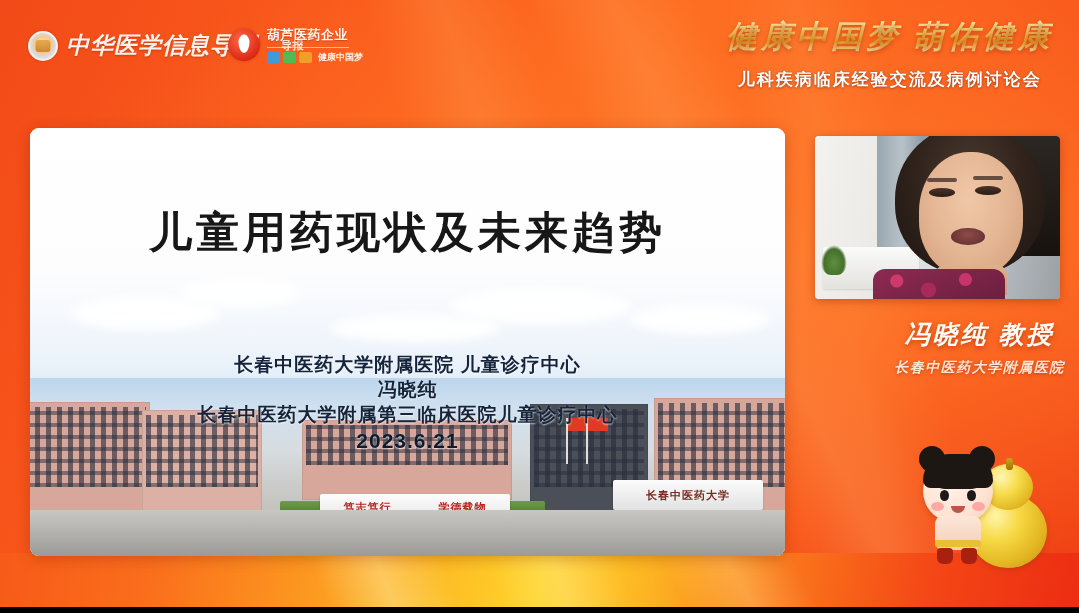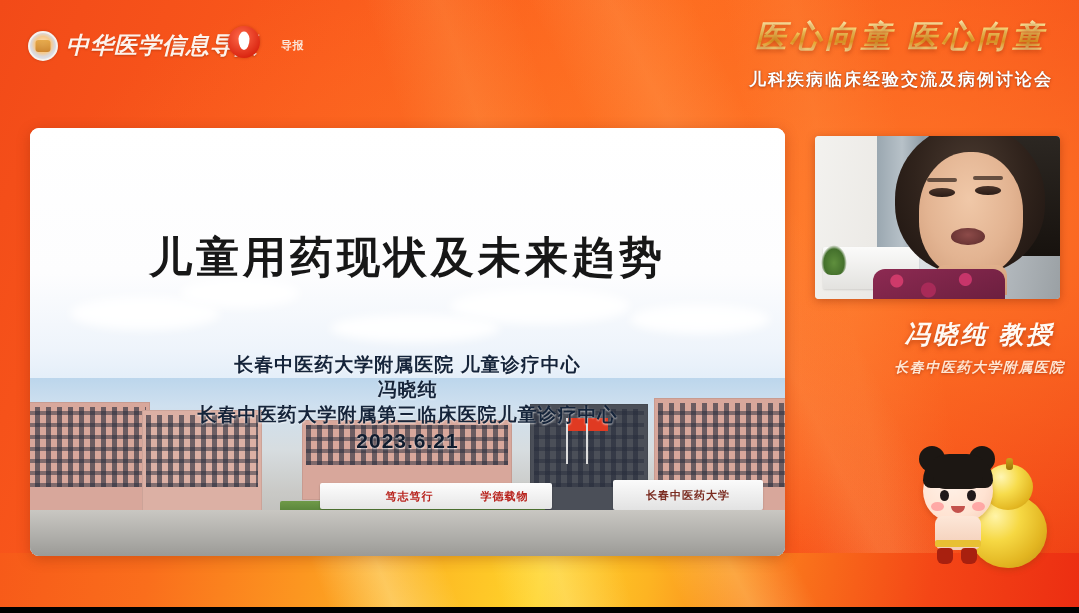--- a/index.html
+++ b/index.html
@@ -107,36 +107,36 @@
   .win-grid{position:absolute;inset:5px 4px auto 4px;height:calc(100% - 40px);
     background-image:
       repeating-linear-gradient(90deg,rgba(40,45,60,.62) 0 5px,rgba(0,0,0,0) 5px 11px),
       repeating-linear-gradient(0deg,rgba(40,45,60,.50) 0 4px,rgba(0,0,0,0) 4px 12px);
   }
   #road{position:absolute;left:0;right:0;bottom:0;height:46px;
     background:linear-gradient(180deg,#c9c7c2,#aeada9 60%,#9b9a96);}
   #lawn{position:absolute;left:250px;width:265px;bottom:40px;height:15px;
     background:linear-gradient(180deg,#6f9a48,#4f7a33);border-radius:2px;}
   #gate-sign{
-    position:absolute;left:290px;bottom:47px;width:190px;height:26px;border-radius:2px;
+    position:absolute;left:290px;bottom:36px;width:190px;height:26px;border-radius:2px;
     background:linear-gradient(180deg,#fdfdfd,#e6e6e6);box-shadow:0 1px 2px rgba(0,0,0,.25);
-    display:flex;align-items:center;justify-content:space-around;padding-left:42px;
+    display:flex;align-items:center;justify-content:space-around;
   }
   .gate-txt{color:#b8231d;font-size:11px;font-weight:700;font-family:"Liberation Serif",serif;letter-spacing:1px;}
   #uni-sign{
     position:absolute;right:22px;bottom:46px;width:150px;height:30px;border-radius:2px;
     background:linear-gradient(180deg,#fbfbfb,#e2e2e2);box-shadow:0 1px 2px rgba(0,0,0,.22);
     display:flex;align-items:center;justify-content:center;
   }
   .uni-txt{color:#7a2b20;font-size:11px;font-weight:700;font-family:"Liberation Serif",serif;letter-spacing:1px;}
   .flag{position:absolute;bottom:92px;width:2px;height:46px;background:#dedede;}
   .flag:after{content:"";position:absolute;left:2px;top:0;width:20px;height:13px;background:#e03a22;}
 
   #slide-title{
-    position:absolute;left:0;right:0;top:101px;text-align:center;
+    position:absolute;left:0;right:0;top:76px;text-align:center;
     color:#171717;font-size:43px;font-weight:700;letter-spacing:4px;white-space:nowrap;
     font-family:"Liberation Sans","DejaVu Sans",sans-serif;
   }
   #slide-meta{
     position:absolute;left:0;right:0;top:224px;text-align:center;color:#15243a;z-index:3;
   }
   .meta-l{font-size:19px;font-weight:700;letter-spacing:1px;line-height:25px;white-space:nowrap;
     text-shadow:0 1px 2px rgba(255,255,255,.75);}
   .meta-date{font-size:21px;font-weight:700;letter-spacing:1px;margin-top:2px;color:#101c2e;
     text-shadow:0 1px 2px rgba(255,255,255,.8);}
@@ -247,24 +247,34 @@
   <div id="topbar">
 
     <div class="logo-group" id="logo-cma">
       <span class="emblem"></span>
       <span class="cma-word">中华医学信息导报</span>
       <span class="cma-sub">导报</span>
     </div>
 
     <div class="logo-group" id="logo-hulu">
       <span class="hulu-badge"></span>
+      <span class="hulu-txt">
+        <span class="hulu-name">葫芦医药企业</span>
+        <span class="hulu-line"></span>
+        <span class="hulu-row2">
+          <span class="chip b"></span>
+          <span class="chip g"></span>
+          <span class="chip o"></span>
+          <span class="hulu-slogan">健康中国梦</span>
+        </span>
+      </span>
     </div>
 
     <div id="event-block">
-      <div id="event-main">医心向童 医心向童</div>
+      <div id="event-main">健康中国梦 葫佑健康</div>
       <div id="event-sub">儿科疾病临床经验交流及病例讨论会</div>
     </div>
   </div>
 
   <div id="slide">
     <div id="slide-sky">
       <span class="cloud" style="left:40px;top:168px;width:150px;height:34px;"></span>
       <span class="cloud" style="left:150px;top:150px;width:120px;height:30px;"></span>
       <span class="cloud" style="left:420px;top:160px;width:180px;height:36px;"></span>
       <span class="cloud" style="left:600px;top:176px;width:140px;height:30px;"></span>

